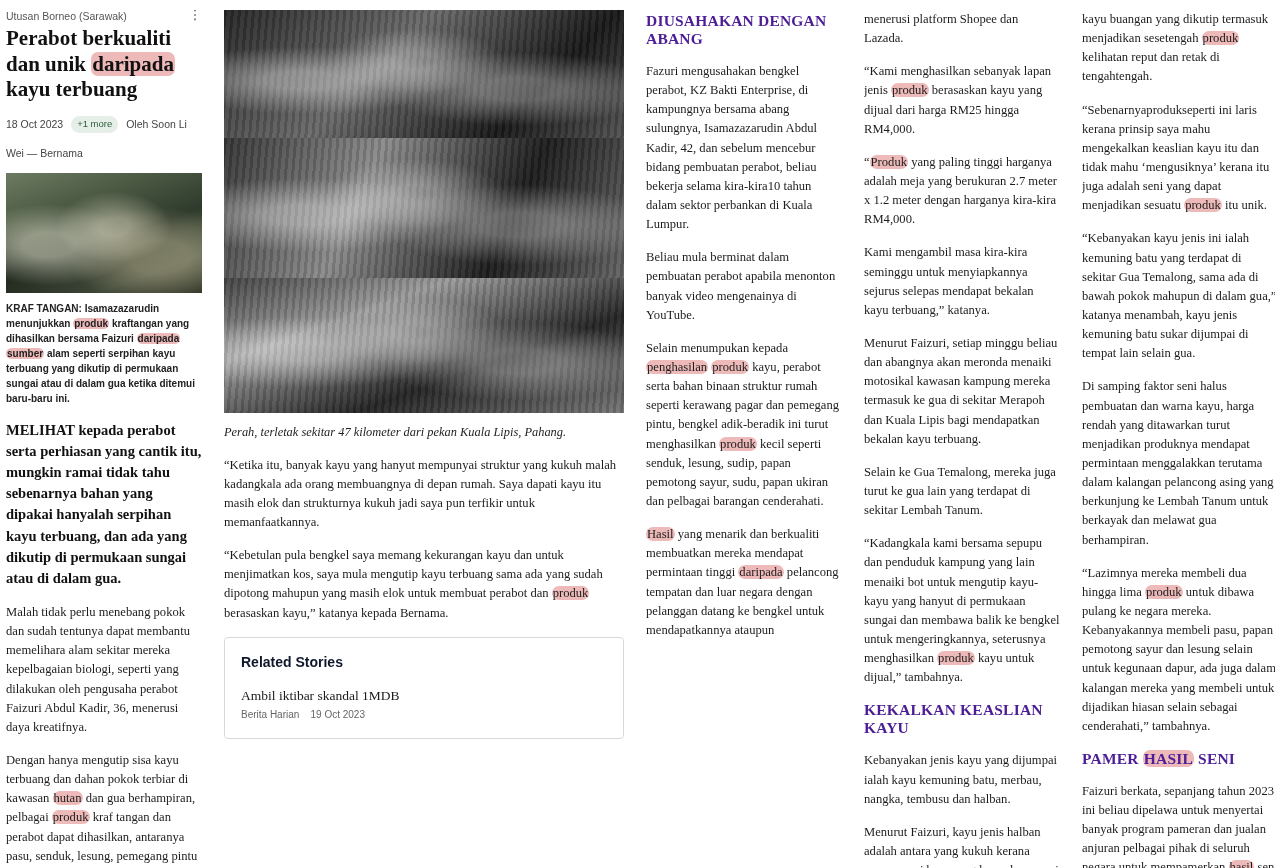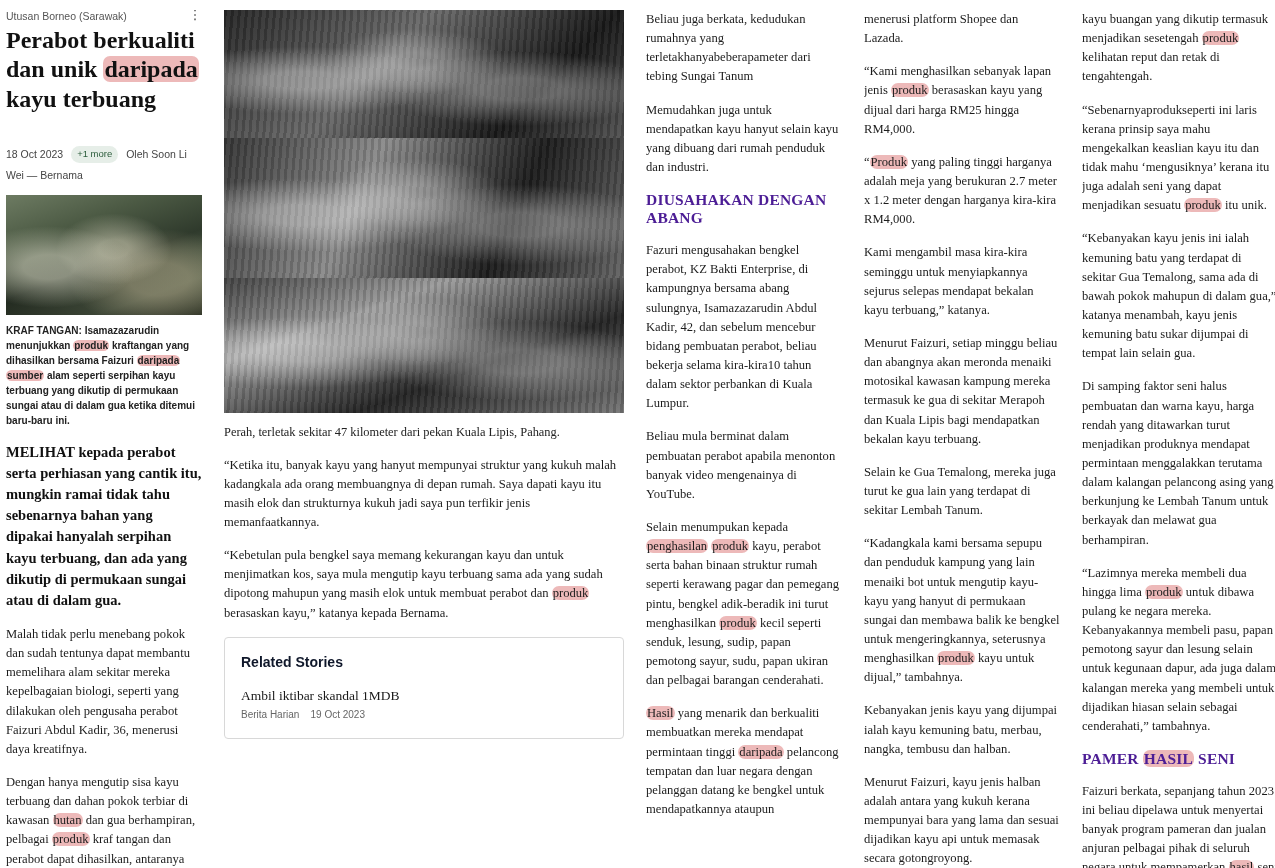--- a/index.html
+++ b/index.html
@@ -25,33 +25,33 @@
   
   .source-row {
     display: flex; align-items: flex-start; justify-content: space-between;
     font-family: "Liberation Sans", sans-serif;
     font-size: 10.5px; color: #555; margin-bottom: 4px;
   }
   .kebab { width: 14px; text-align: center; color: #444; font-size: 13px; line-height: 10px; cursor: pointer; letter-spacing: 0; }
   .kebab span { display:block; }
   h1.headline {
     font-family: "Liberation Serif", serif;
-    font-size: 24px; line-height: 1.22; font-weight: bold;
-    margin: 0 0 28px 0; color: #111;
+    font-size: 21px; line-height: 1.22; font-weight: bold;
+    margin: 0 0 1px 0; color: #111;
   }
   .hl { background: #edb9b9; padding: 0 1px; border-radius: 7px; }
   .meta {
     font-family: "Liberation Sans", sans-serif;
     font-size: 10.5px; color: #444; line-height: 1.55;
     display: block; margin-bottom: 12px;
   }
   .chip {
     display: inline-block; background: #e6eee8; color: #2b5c3b;
     border-radius: 9px; font-size: 9.5px; padding: 1px 6px;
-    margin: 4px 5px; vertical-align: 1px;
+    margin: 12px 5px; vertical-align: 1px;
   }
   .photo {
     width: 100%; height: 120px; margin-bottom: 8px;
     background: linear-gradient(160deg,#6d7b62 0%,#4c5a44 28%,#2f3a2c 55%,#5c6a52 80%,#39422f 100%);
     position: relative; overflow: hidden;
   }
   .photo::after {
     content: ""; position: absolute; inset: 0;
     background:
       radial-gradient(ellipse at 22% 60%, rgba(220,220,200,.55) 0 12%, transparent 40%),
@@ -82,21 +82,21 @@
   .img-c { height: 135px; background: linear-gradient(160deg,#474747,#9a9a9a 30%,#2a2a2a 65%,#777); }
   .img-a::after, .img-b::after, .img-c::after {
     content:""; position:absolute; inset:0;
     background:
       radial-gradient(ellipse at 20% 55%, rgba(255,255,255,.35) 0 9%, transparent 34%),
       radial-gradient(ellipse at 48% 40%, rgba(255,255,255,.28) 0 8%, transparent 30%),
       radial-gradient(ellipse at 74% 62%, rgba(255,255,255,.3) 0 10%, transparent 33%),
       repeating-linear-gradient(95deg, rgba(0,0,0,.12) 0 3px, rgba(255,255,255,.04) 3px 7px);
   }
   .img-cap {
-    font-size: 12.4px; line-height: 1.5; color: #222; margin: 10px 0 14px 0;
+    font-size: 12.4px; line-height: 1.5; color: #222; margin: 10px 0 14px 0; font-style: italic;
   }
   .related {
     border: 1px solid #d8d8d8; border-radius: 4px;
     margin-top: 14px; padding: 16px 16px 18px 16px;
   }
   .related h3 {
     font-family: "Liberation Sans", sans-serif;
     font-size: 14px; margin: 0 0 18px 0; color: #0f172a;
   }
   .related .rs-title { font-size: 13.5px; color: #1a1a1a; margin: 0 0 5px 0; }
@@ -143,59 +143,56 @@
   </div>
 
   <div class="col wide">
     <div class="imgstack">
       <div class="img-a"></div>
       <div class="img-b"></div>
       <div class="img-c"></div>
     </div>
     <p class="img-cap">Perah, terletak sekitar 47 kilometer dari pekan Kuala Lipis, Pahang.</p>
     <div id="col2body">
-        <p class="body">“Ketika itu, banyak kayu yang hanyut mempunyai struktur yang kukuh malah kadangkala ada orang membuangnya di depan rumah. Saya dapati kayu itu masih elok dan strukturnya kukuh jadi saya pun terfikir jenis memanfaatkannya.</p>
+        <p class="body">“Ketika itu, banyak kayu yang hanyut mempunyai struktur yang kukuh malah kadangkala ada orang membuangnya di depan rumah. Saya dapati kayu itu masih elok dan strukturnya kukuh jadi saya pun terfikir untuk memanfaatkannya.</p>
         <p class="body">“Kebetulan pula bengkel saya memang kekurangan kayu dan untuk menjimatkan kos, saya mula mengutip kayu terbuang sama ada yang sudah dipotong mahupun yang masih elok untuk membuat perabot dan <span class="hl">produk</span> berasaskan kayu,” katanya kepada Bernama.</p>
       </div>
 
     <div class="related">
       <h3>Related Stories</h3>
       <p class="rs-title">Ambil iktibar skandal 1MDB</p>
       <div class="rs-meta">
         <span>Berita Harian</span>
         &nbsp;&nbsp;
         <span>19 Oct 2023</span>
       </div>
     </div>
   </div>
 
   <div class="col">
-    <div id="col3top">
-        <p class="body">Beliau juga berkata, kedudukan rumahnya yang terletakhanyabeberapameter dari tebing Sungai Tanum</p>
-        <p class="body">Memudahkan juga untuk mendapatkan kayu hanyut selain kayu yang dibuang dari rumah penduduk dan industri.</p>
-      </div>
     <h2 class="sub">DIUSAHAKAN DENGAN ABANG</h2>
     <div id="col3body">
         <p class="body">Fazuri mengusahakan bengkel perabot, KZ Bakti Enterprise, di kampungnya bersama abang sulungnya, Isamazazarudin Abdul Kadir, 42, dan sebelum mencebur bidang pembuatan perabot, beliau bekerja selama kira-kira10 tahun dalam sektor perbankan di Kuala Lumpur.</p>
         <p class="body">Beliau mula berminat dalam pembuatan perabot apabila menonton banyak video mengenainya di YouTube.</p>
         <p class="body">Selain menumpukan kepada <span class="hl">penghasilan</span> <span class="hl">produk</span> kayu, perabot serta bahan binaan struktur rumah seperti kerawang pagar dan pemegang pintu, bengkel adik-beradik ini turut menghasilkan <span class="hl">produk</span> kecil seperti senduk, lesung, sudip, papan pemotong sayur, sudu, papan ukiran dan pelbagai barangan cenderahati.</p>
         <p class="body"><span class="hl">Hasil</span> yang menarik dan berkualiti membuatkan mereka mendapat permintaan tinggi <span class="hl">daripada</span> pelancong tempatan dan luar negara dengan pelanggan datang ke bengkel untuk mendapatkannya ataupun</p>
       </div>
   </div>
 
   <div class="col">
     <div id="col4body">
         <p class="body">menerusi platform Shopee dan Lazada.</p>
         <p class="body">“Kami menghasilkan sebanyak lapan jenis <span class="hl">produk</span> berasaskan kayu yang dijual dari harga RM25 hingga RM4,000.</p>
         <p class="body">“<span class="hl">Produk</span> yang paling tinggi harganya adalah meja yang berukuran 2.7 meter x 1.2 meter dengan harganya kira-kira RM4,000.</p>
         <p class="body">Kami mengambil masa kira-kira seminggu untuk menyiapkannya sejurus selepas mendapat bekalan kayu terbuang,” katanya.</p>
         <p class="body">Menurut Faizuri, setiap minggu beliau dan abangnya akan meronda menaiki motosikal kawasan kampung mereka termasuk ke gua di sekitar Merapoh dan Kuala Lipis bagi mendapatkan bekalan kayu terbuang.</p>
         <p class="body">Selain ke Gua Temalong, mereka juga turut ke gua lain yang terdapat di sekitar Lembah Tanum.</p>
         <p class="body">“Kadangkala kami bersama sepupu dan penduduk kampung yang lain menaiki bot untuk mengutip kayu-kayu yang hanyut di permukaan sungai dan membawa balik ke bengkel untuk mengeringkannya, seterusnya menghasilkan <span class="hl">produk</span> kayu untuk dijual,” tambahnya.</p>
       </div>
+    <h2 class="sub">KEKALKAN KEASLIAN KAYU</h2>
     <div id="col4after">
         <p class="body">Kebanyakan jenis kayu yang dijumpai ialah kayu kemuning batu, merbau, nangka, tembusu dan halban.</p>
         <p class="body">Menurut Faizuri, kayu jenis halban adalah antara yang kukuh kerana mempunyai bara yang lama dan sesuai dijadikan kayu api untuk memasak secara gotongroyong.</p>
       </div>
   </div>
 
   <div class="col">
     <div id="col5body">
         <p class="body">kayu buangan yang dikutip termasuk menjadikan sesetengah <span class="hl">produk</span> kelihatan reput dan retak di tengahtengah.</p>
         <p class="body">“Sebenarnyaprodukseperti ini laris kerana prinsip saya mahu mengekalkan keaslian kayu itu dan tidak mahu ‘mengusiknya’ kerana itu juga adalah seni yang dapat menjadikan sesuatu <span class="hl">produk</span> itu unik.</p>

